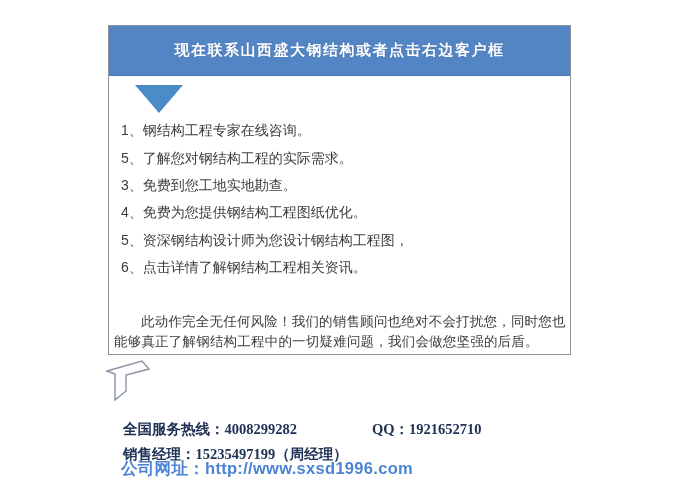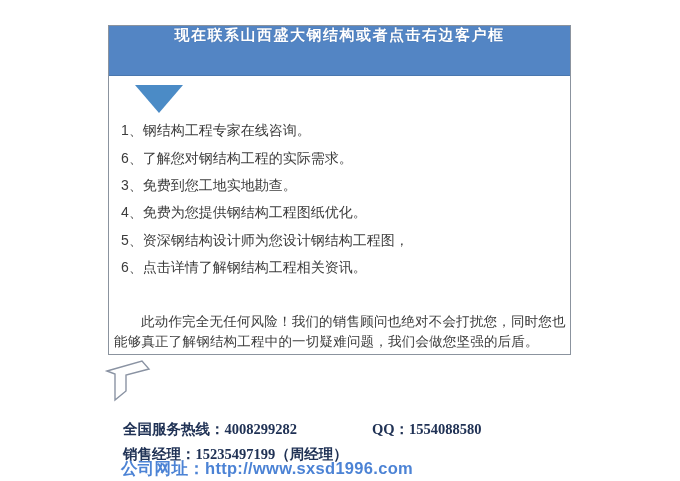--- a/index.html
+++ b/index.html
@@ -22,21 +22,21 @@
 
   
   .main-box{
     position:absolute;left:108px;top:25px;width:461px;height:328px;
     border:1px solid var(--box-border);background:#fff;
   }
   .header-bar{
     position:absolute;left:0;top:0;right:0;height:49px;
     background:var(--header-blue);
     border-bottom:1px solid var(--header-blue-border);
-    display:flex;align-items:flex-start;justify-content:center;
+    display:flex;align-items:center;justify-content:center;
   }
   .header-bar span{
     color:#ffffff;font-weight:bold;font-size:15px;letter-spacing:1.5px;
     text-shadow:0 0 1px rgba(30,60,110,.45);
   }
   .down-triangle{
     position:absolute;left:26px;top:59px;width:0;height:0;
     border-left:24px solid transparent;
     border-right:24px solid transparent;
     border-top:28px solid var(--triangle-blue);
@@ -90,36 +90,36 @@
 
   <div class="main-box">
 
     <div class="header-bar">
       <span>现在联系山西盛大钢结构或者点击右边客户框</span>
     </div>
 
     <div class="down-triangle"></div>
 
     <div class="step step1">1、钢结构工程专家在线咨询。</div>
-    <div class="step step2">6、了解您对钢结构工程的实际需求。</div>
+    <div class="step step2">5、了解您对钢结构工程的实际需求。</div>
     <div class="step step3">3、免费到您工地实地勘查。</div>
     <div class="step step4">4、免费为您提供钢结构工程图纸优化。</div>
     <div class="step step5">5、资深钢结构设计师为您设计钢结构工程图，</div>
     <div class="step step6">6、点击详情了解钢结构工程相关资讯。</div>
 
     <div class="note">此动作完全无任何风险！我们的销售顾问也绝对不会打扰您，同时您也能够真正了解钢结构工程中的一切疑难问题，我们会做您坚强的后盾。</div>
   </div>
 
   <svg class="corner-icon" width="48" height="48" viewBox="0 0 48 48">
     <polygon points="3,15 38,5 45,13 22,19 22,35 11,44 11,18" fill="#fefefe" stroke="#8a93a3" stroke-width="1.4" stroke-linejoin="miter"></polygon>
   </svg>
 
 
   <div class="contact-row row-hotline"><span>全国服务热线：</span><span>4008299282</span></div>
 
-  <div class="contact-row row-qq"><span>QQ：</span><span>1554088580</span></div>
+  <div class="contact-row row-qq"><span>QQ：</span><span>1921652710</span></div>
 
   <div class="contact-row row-manager"><span>销售经理：</span><span>15235497199（周经理）</span></div>
 
 
   <div class="website-row"><span>公司网址：</span><span class="url">http://www.sxsd1996.com</span></div>
 
 </div>
 
 </body></html>

